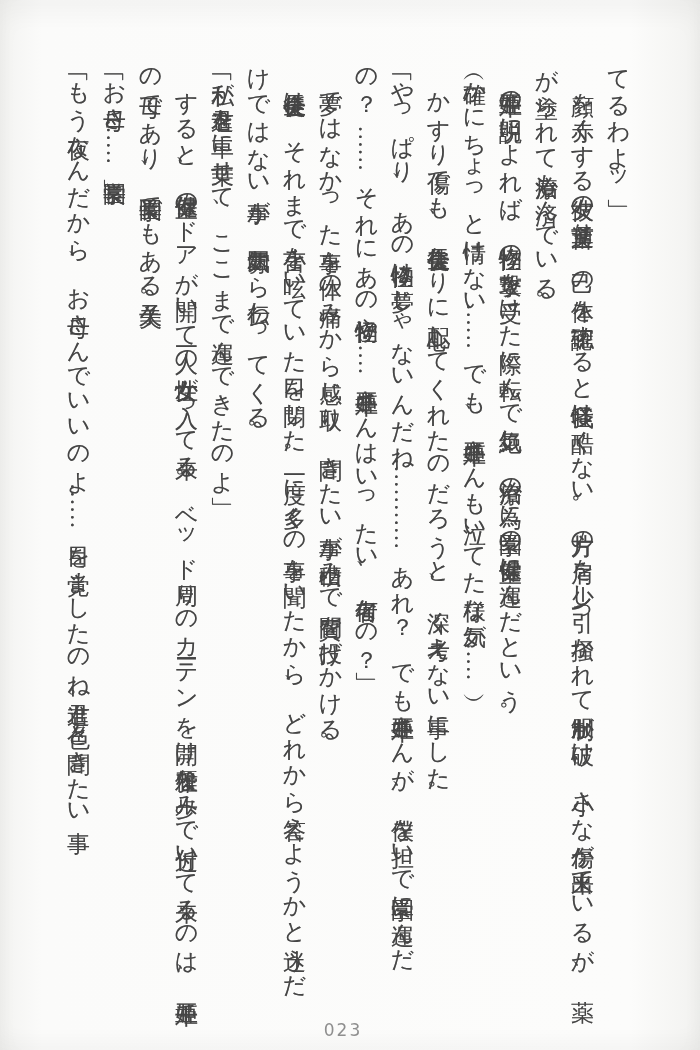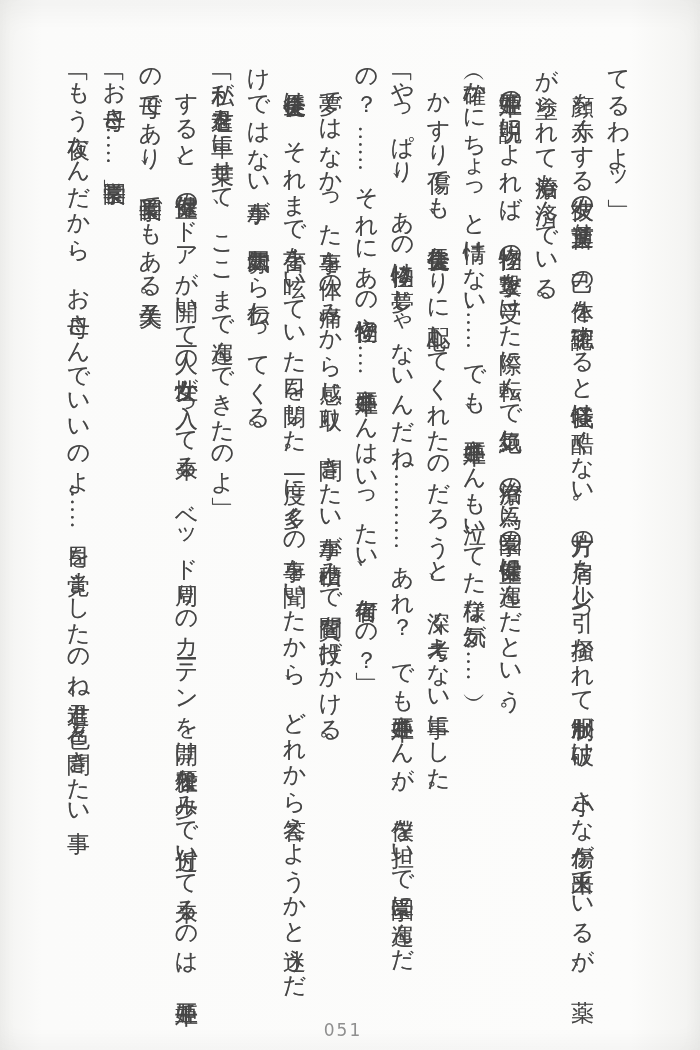--- a/index.html
+++ b/index.html
@@ -63,14 +63,14 @@
       <p class="indent-half">（確かにちょっと情けない……でも、千亜姫さんも泣いてた様な気が……）</p>
       <p class="indent-full">かすり傷でも、生徒会長なりに心配してくれたのだろうと、深く考えない事にした。</p>
       <p class="indent-half">「やっぱり、あの怪物は夢じゃないんだね…………あれ？　でも千亜姫さんが、僕を担いで学園に運んだの？　……それにあの怪物や……千亜姫さんはいったい、何者なの？」</p>
       <p class="indent-full">夢ではなかった事を体の痛みから感じ取り、聞きたい事が山積みで質問を投げかける。</p>
       <p class="indent-full">生徒会長は、それまで小言を呟いていた口を閉じた。一度に多くの事を聞いたから、どれから答えようかと迷うだけではない事が、雰囲気から伝わってくる。</p>
       <p class="indent-half">「私が進君を車に乗せて、ここまで運んできたのよ」</p>
       <p class="indent-full">すると、保健室のドアが開いて一人の女性が入って来る。ベッド周りのカーテンを開け優雅な歩みで近付いて来るのは、千亜姫の母であり、学園長でもある久美子。</p>
       <p class="indent-half">「お母さ……学園長」</p>
       <p class="indent-half">「もう夜なんだから、お母さんでいいのよ……目を覚ましたのね進君。色々と聞きたい事</p>
     </div>
-  <div class="page-number">051</div>
+  <div class="page-number">023</div>
 </div>
 
 </body></html>

